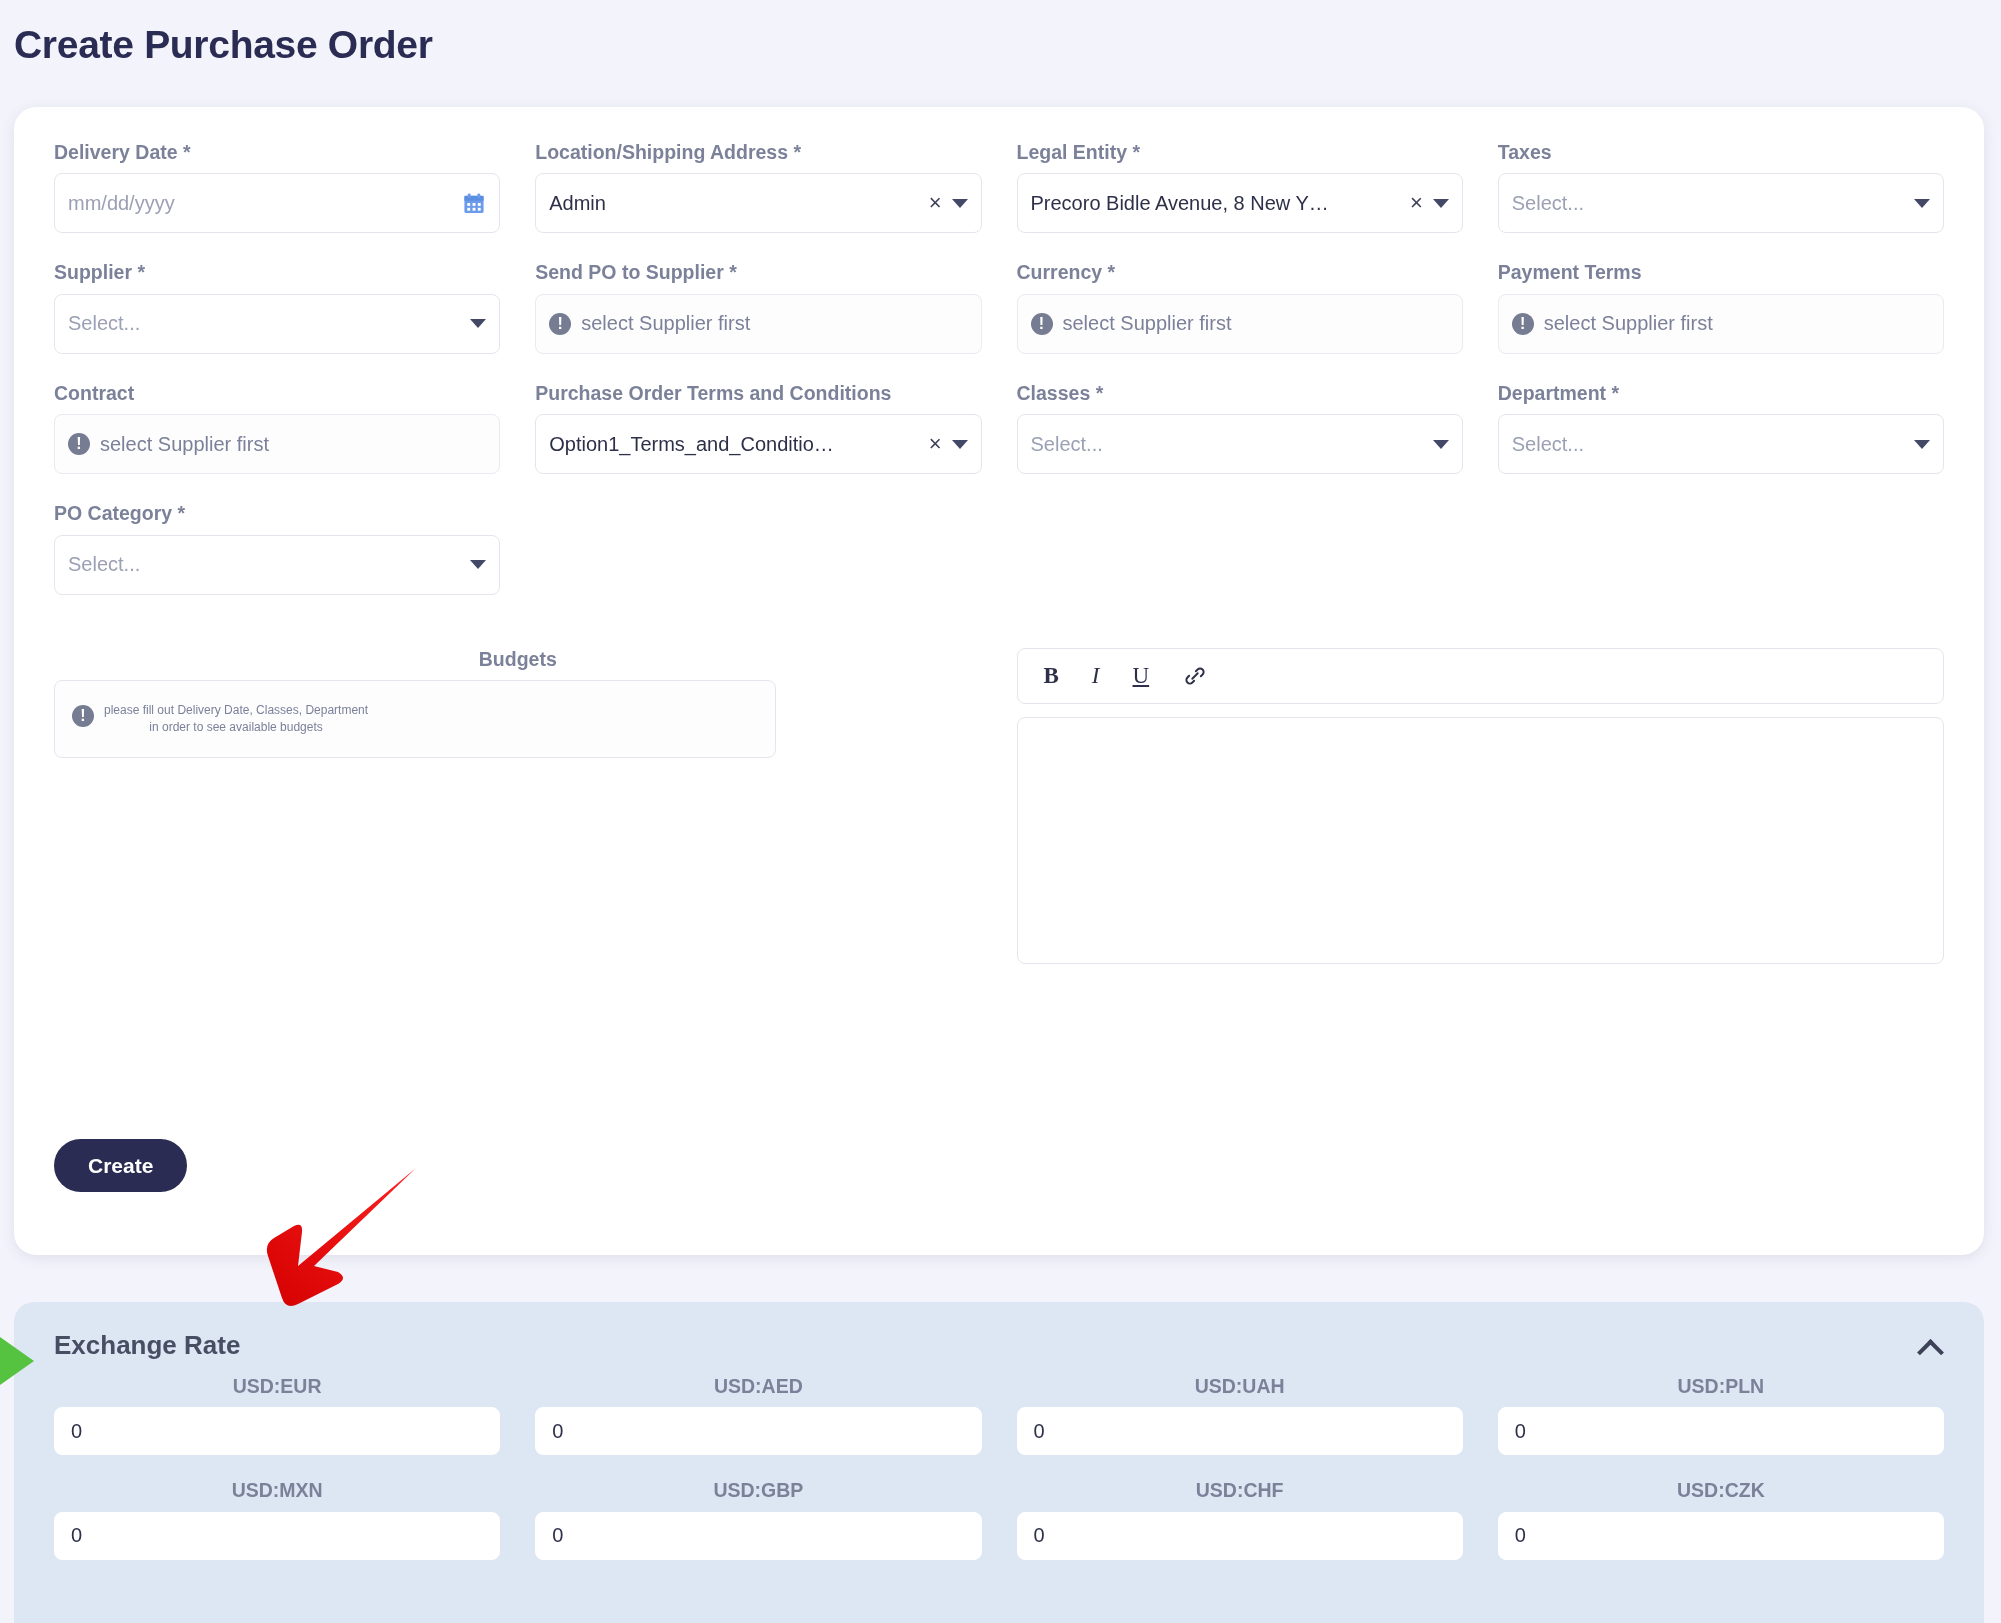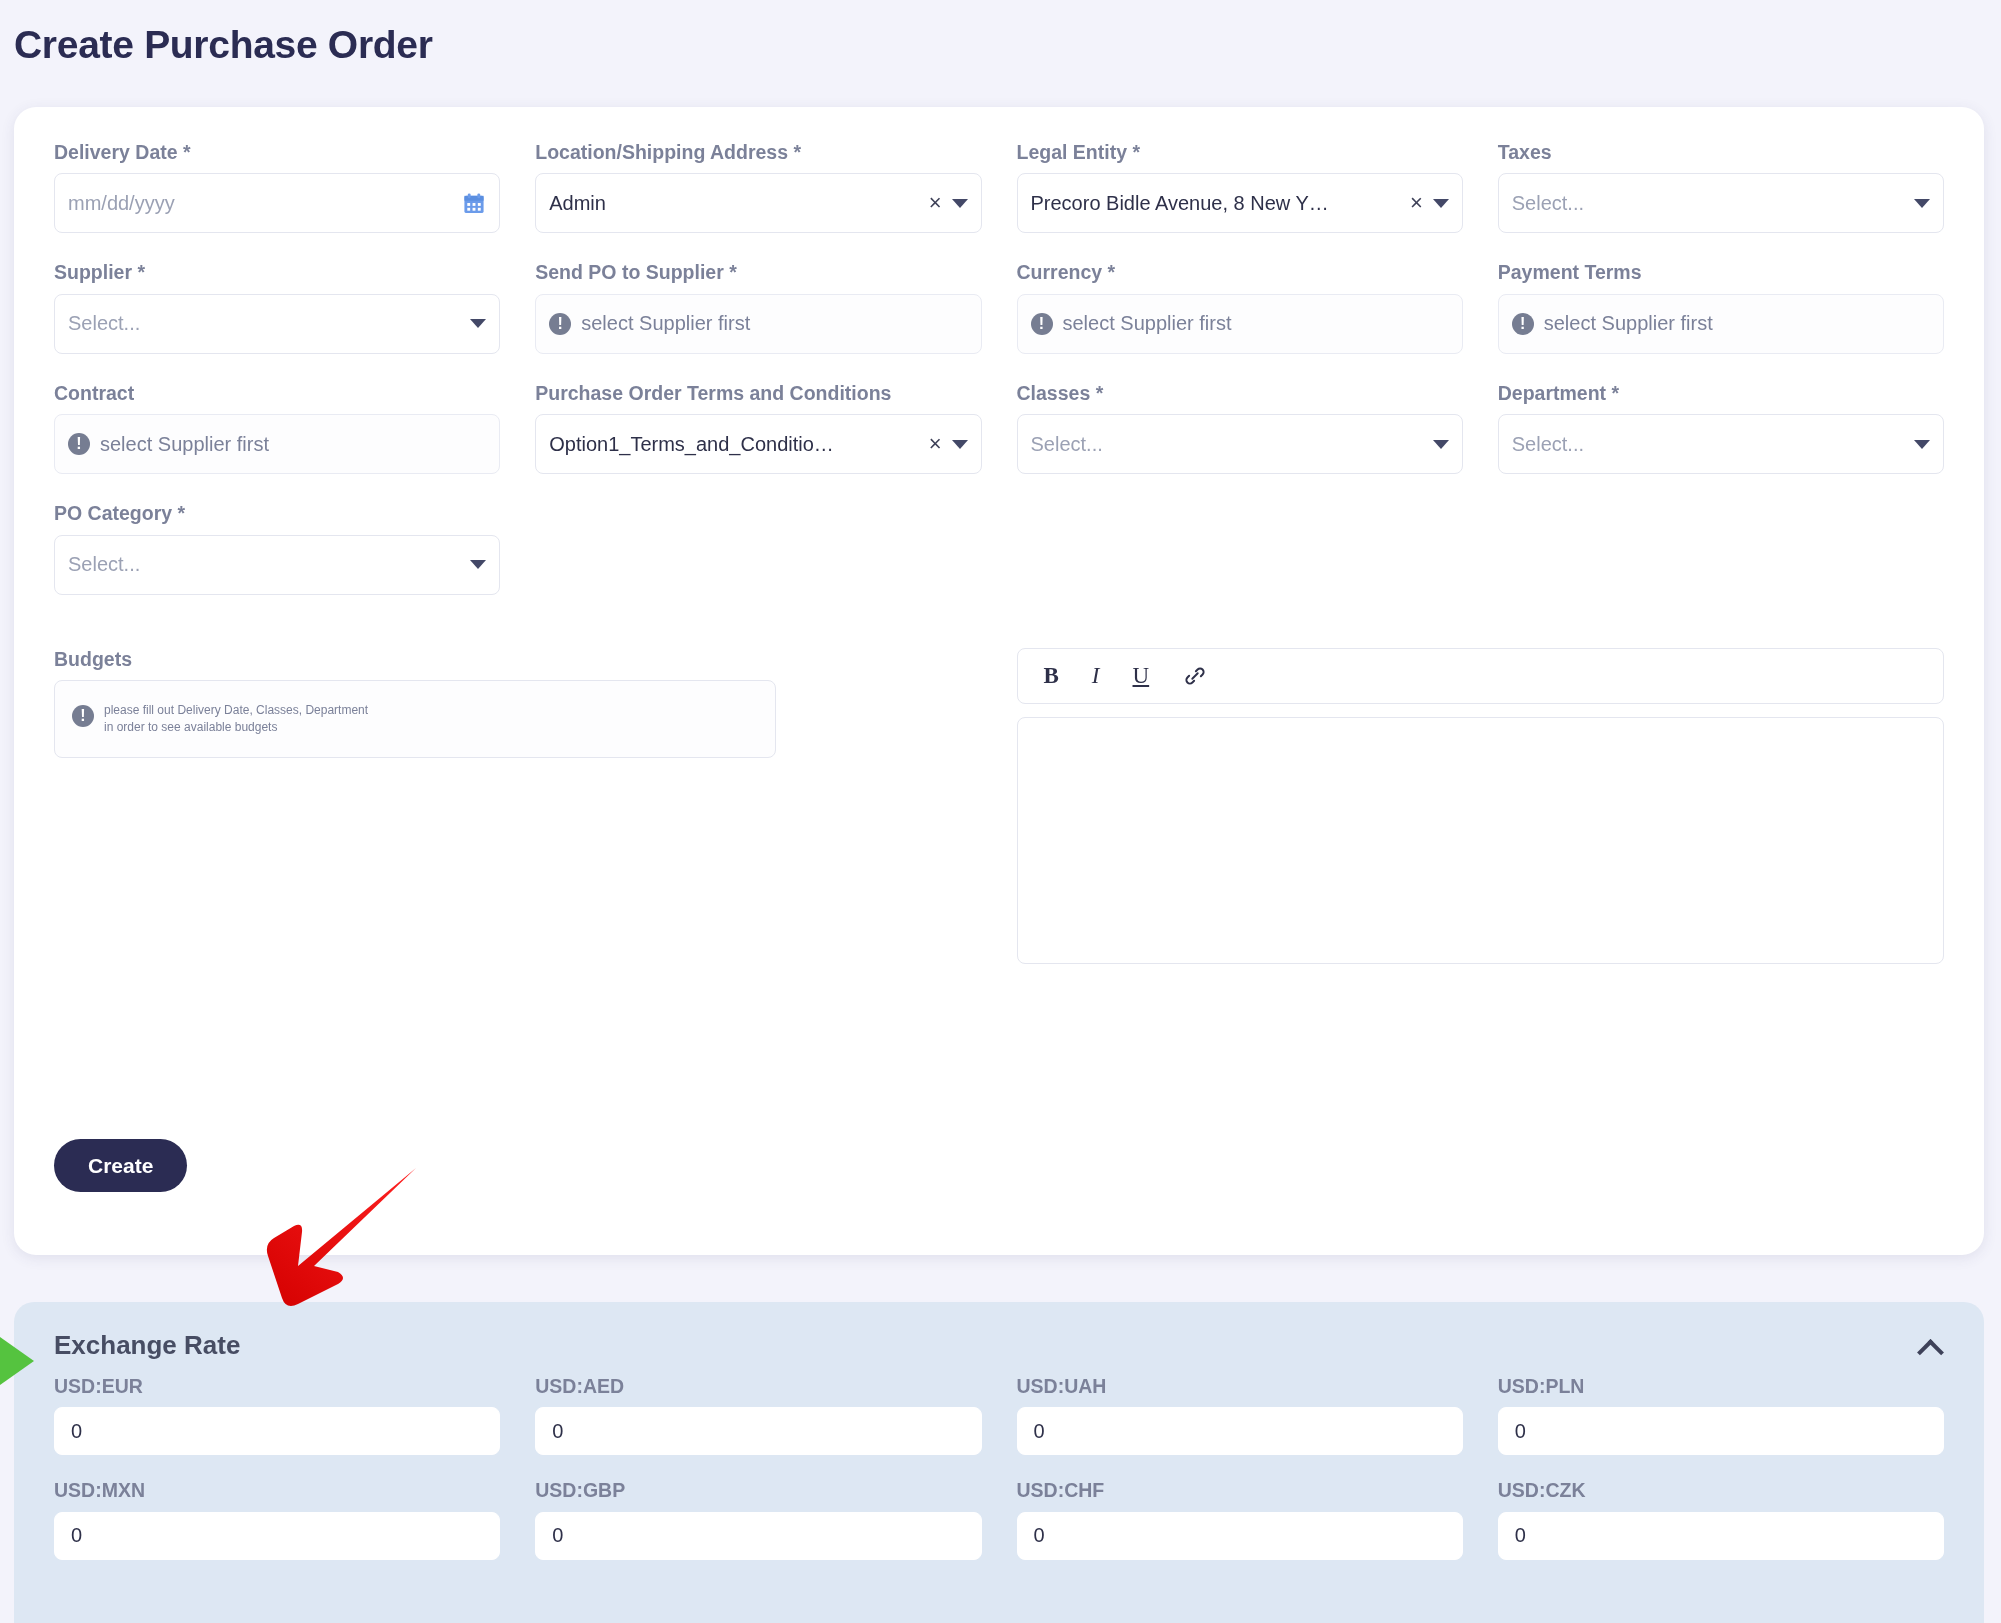--- a/index.html
+++ b/index.html
@@ -139,20 +139,21 @@
     flex-shrink: 0;
     margin-left: 8px;
   }
 
   
   .lower-row {
     display: grid;
     grid-template-columns: 1fr 1fr;
     column-gap: 35px;
     margin-top: 25px;
+    text-align: center;
   }
 
   .budget-box {
     border: 1px solid #e4e6ef;
     border-radius: 8px;
     background: #fdfdfe;
     padding: 21px 17px 21px 17px;
     display: flex;
     align-items: flex-start;
     width: 722px;
@@ -252,20 +253,21 @@
     border-left: 4px solid #3e4259;
     border-top: 4px solid #3e4259;
     transform: rotate(45deg);
   }
 
   .ex-grid {
     display: grid;
     grid-template-columns: repeat(4, 1fr);
     column-gap: 35px;
     row-gap: 0;
+    text-align: center;
   }
 
   .ex-field { margin-bottom: 24px; }
 
   .ex-label {
     font-size: 19.5px;
     font-weight: bold;
     color: #7b8199;
     margin-bottom: 9px;
     line-height: 1.2;

